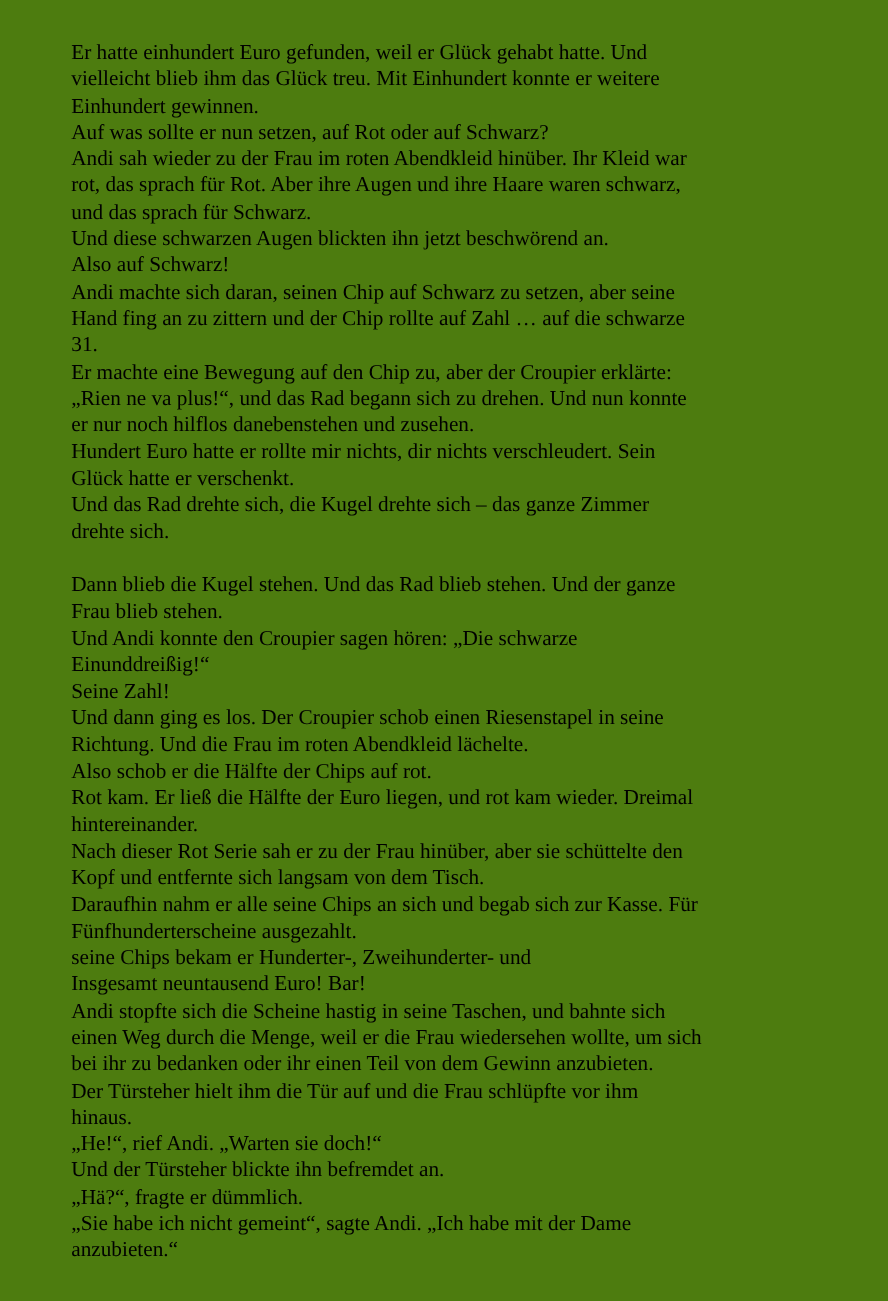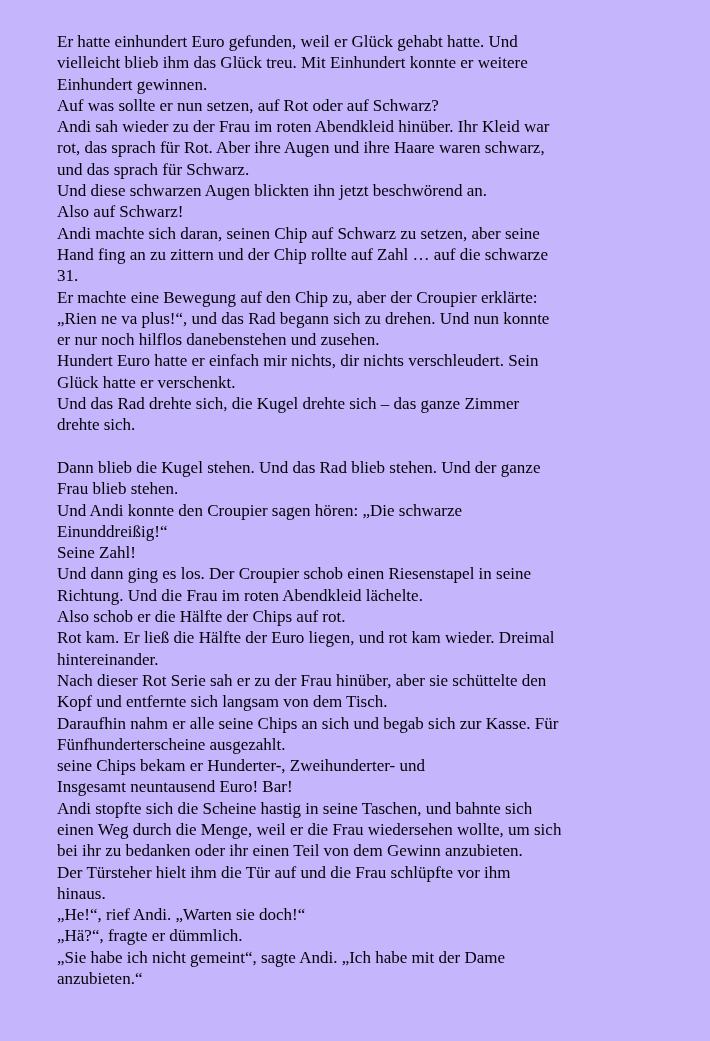--- a/index.html
+++ b/index.html
@@ -9,21 +9,21 @@
   }
   body {
     width: 710px;
     height: 1041px;
     overflow: hidden;
   }
   .page {
     box-sizing: border-box;
     width: 710px;
     height: 1041px;
-    background: #c4b5fd;
+    background: #4d7c0f;
     padding: 31px 30px 0 57px;
   }
   .text-block {
     width: 620px;
   }
   .text-line {
     font-family: "Liberation Serif", "DejaVu Serif", serif;
     font-size: 17px;
     line-height: 21.3px;
     min-height: 21.3px;
@@ -45,21 +45,21 @@
       <div class="text-line">rot, das sprach für Rot. Aber ihre Augen und ihre Haare waren schwarz,</div>
       <div class="text-line">und das sprach für Schwarz.</div>
       <div class="text-line">Und diese schwarzen Augen blickten ihn jetzt beschwörend an.</div>
       <div class="text-line">Also auf Schwarz!</div>
       <div class="text-line">Andi machte sich daran, seinen Chip auf Schwarz zu setzen, aber seine</div>
       <div class="text-line">Hand fing an zu zittern und der Chip rollte auf Zahl … auf die schwarze</div>
       <div class="text-line">31.</div>
       <div class="text-line">Er machte eine Bewegung auf den Chip zu, aber der Croupier erklärte:</div>
       <div class="text-line">„Rien ne va plus!“, und das Rad begann sich zu drehen. Und nun konnte</div>
       <div class="text-line">er nur noch hilflos danebenstehen und zusehen.</div>
-      <div class="text-line">Hundert Euro hatte er einfach mir nichts, dir nichts verschleudert. Sein</div>
+      <div class="text-line">Hundert Euro hatte er rollte mir nichts, dir nichts verschleudert. Sein</div>
       <div class="text-line">Glück hatte er verschenkt.</div>
       <div class="text-line">Und das Rad drehte sich, die Kugel drehte sich – das ganze Zimmer</div>
       <div class="text-line">drehte sich.</div>
       <div class="text-line"></div>
       <div class="text-line">Dann blieb die Kugel stehen. Und das Rad blieb stehen. Und der ganze</div>
       <div class="text-line">Frau blieb stehen.</div>
       <div class="text-line">Und Andi konnte den Croupier sagen hören: „Die schwarze</div>
       <div class="text-line">Einunddreißig!“</div>
       <div class="text-line">Seine Zahl!</div>
       <div class="text-line">Und dann ging es los. Der Croupier schob einen Riesenstapel in seine</div>
@@ -72,17 +72,18 @@
       <div class="text-line">Daraufhin nahm er alle seine Chips an sich und begab sich zur Kasse. Für</div>
       <div class="text-line">Fünfhunderterscheine ausgezahlt.</div>
       <div class="text-line">seine Chips bekam er Hunderter-, Zweihunderter- und</div>
       <div class="text-line">Insgesamt neuntausend Euro! Bar!</div>
       <div class="text-line">Andi stopfte sich die Scheine hastig in seine Taschen, und bahnte sich</div>
       <div class="text-line">einen Weg durch die Menge, weil er die Frau wiedersehen wollte, um sich</div>
       <div class="text-line">bei ihr zu bedanken oder ihr einen Teil von dem Gewinn anzubieten.</div>
       <div class="text-line">Der Türsteher hielt ihm die Tür auf und die Frau schlüpfte vor ihm</div>
       <div class="text-line">hinaus.</div>
       <div class="text-line">„He!“, rief Andi. „Warten sie doch!“</div>
+      <div class="text-line">Und der Türsteher blickte ihn befremdet an.</div>
       <div class="text-line">„Hä?“, fragte er dümmlich.</div>
       <div class="text-line">„Sie habe ich nicht gemeint“, sagte Andi. „Ich habe mit der Dame</div>
       <div class="text-line">anzubieten.“</div>
     </div>
 </div>
 
 </body></html>

